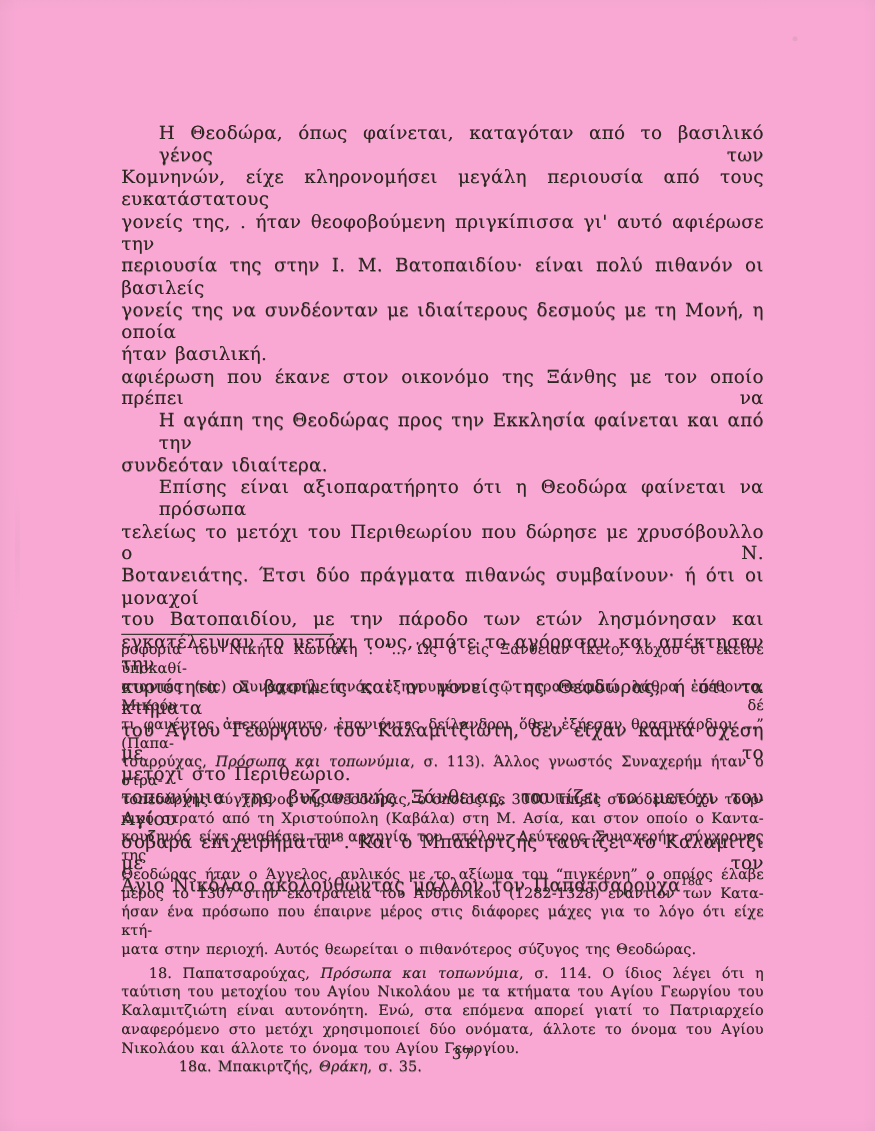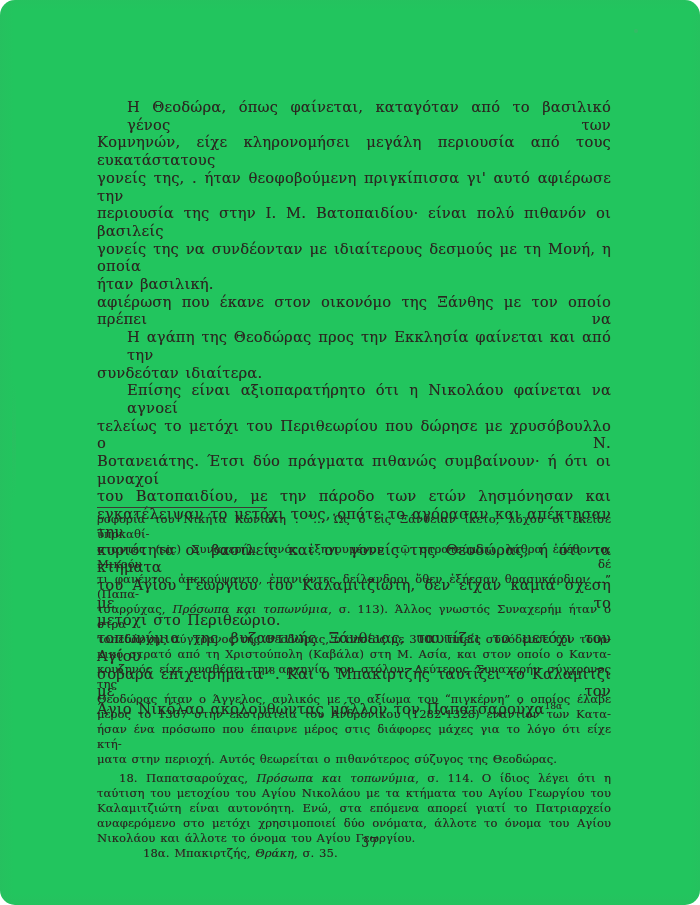--- a/index.html
+++ b/index.html
@@ -51,37 +51,37 @@
   .a1{left:177px;top:849px;width:8px;height:10px;
       background:radial-gradient(ellipse, rgba(120,118,112,0.35), transparent 65%);}
   .a2{left:634px;top:29px;width:4px;height:4px;border-radius:50%;
       background:rgba(140,138,132,0.18);}
   .a3{left:12px;top:380px;width:4px;height:120px;
       background:linear-gradient(180deg, transparent, rgba(130,128,122,0.06), transparent);}
 </style>
 </head>
 <body>
 
-<div class="page" data-name="scanned-page" style="background: #22c55e; color: rgb(43, 38, 32); border-radius: 15px;">
+<div class="page" data-name="scanned-page" style="background: #f9a8d4; color: rgb(43, 38, 32);">
   <div id="main-text" data-name="main-text">
       <div class="para" data-name="paragraph-1">
         <div class="line first" data-name="text-line">Η Θεοδώρα, όπως φαίνεται, καταγόταν από το βασιλικό γένος των</div>
         <div class="line" data-name="text-line">Κομνηνών, είχε κληρονομήσει μεγάλη περιουσία από τους ευκατάστατους</div>
         <div class="line" data-name="text-line">γονείς της, . ήταν θεοφοβούμενη πριγκίπισσα γι' αυτό αφιέρωσε την</div>
         <div class="line" data-name="text-line">περιουσία της στην Ι. Μ. Βατοπαιδίου· είναι πολύ πιθανόν οι βασιλείς</div>
         <div class="line" data-name="text-line">γονείς της να συνδέονταν με ιδιαίτερους δεσμούς με τη Μονή, η οποία</div>
         <div class="line final" data-name="text-line">ήταν βασιλική.</div>
       </div>
       <div class="para" data-name="paragraph-2">
         <div class="line" data-name="text-line">αφιέρωση που έκανε στον οικονόμο της Ξάνθης με τον οποίο πρέπει να</div>
         <div class="line first" data-name="text-line">Η αγάπη της Θεοδώρας προς την Εκκλησία φαίνεται και από την</div>
         <div class="line final" data-name="text-line">συνδεόταν ιδιαίτερα.</div>
       </div>
       <div class="para" data-name="paragraph-3">
-        <div class="line first" data-name="text-line">Επίσης είναι αξιοπαρατήρητο ότι η Νικολάου φαίνεται να αγνοεί</div>
+        <div class="line first" data-name="text-line">Επίσης είναι αξιοπαρατήρητο ότι η Θεοδώρα φαίνεται να πρόσωπα</div>
         <div class="line" data-name="text-line">τελείως το μετόχι του Περιθεωρίου που δώρησε με χρυσόβουλλο ο Ν.</div>
         <div class="line" data-name="text-line">Βοτανειάτης. Έτσι δύο πράγματα πιθανώς συμβαίνουν· ή ότι οι μοναχοί</div>
         <div class="line" data-name="text-line">του Βατοπαιδίου, με την πάροδο των ετών λησμόνησαν και</div>
         <div class="line" data-name="text-line">εγκατέλειψαν το μετόχι τους, οπότε το αγόρασαν και απέκτησαν την</div>
         <div class="line" data-name="text-line">κυριότητα οι βασιλείς και οι γονείς της Θεοδώρας, ή ότι τα κτήματα</div>
         <div class="line" data-name="text-line">του Αγίου Γεωργίου του Καλαμιτζιώτη, δεν είχαν καμιά σχέση με το</div>
         <div class="line final" data-name="text-line">μετόχι στο Περιθεώριο.</div>
       </div>
       <div class="para" data-name="paragraph-4">
         <div class="line" data-name="text-line">τοπωνύμια της βυζαντινής Ξάνθειας, ταυτίζει το μετόχι του Αγίου</div>

